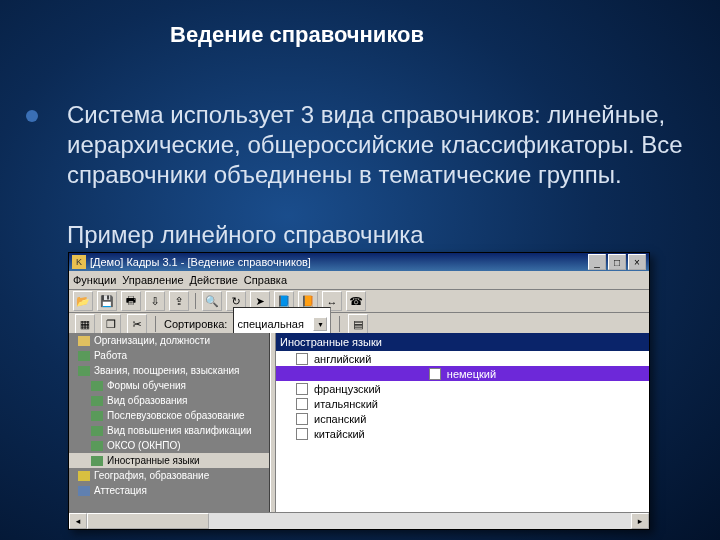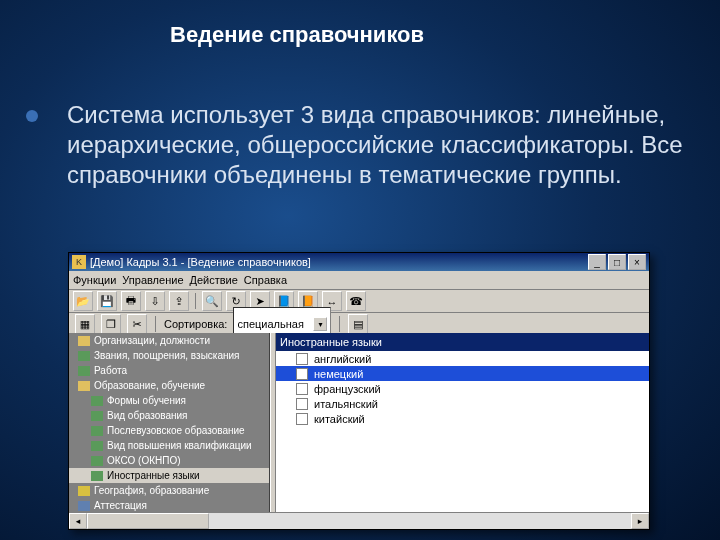--- a/index.html
+++ b/index.html
@@ -27,36 +27,37 @@
   .treeitem.selected { background:#d4d0c8; color:#000; }
   .ticon { width:12px; height:10px; margin-right:4px; flex-shrink:0; }
   .ic-folder { background:#e0c060; }
   .ic-green { background:#5a9a5a; }
   .ic-yellow { background:#d8c040; }
   .ic-blue { background:#6080b0; }
   .listpane { flex:1; display:flex; flex-direction:column; background:#fff; }
   .listheader { height:18px; background:#0a246a; color:#fff; display:flex; align-items:center; padding:0 4px; font-size:11px; }
   .listbody { flex:1; background:#fff; overflow:auto; }
   .listrow { display:flex; align-items:center; height:15px; padding:0 20px; font-size:11px; color:#000; }
-  .listrow.selected { background:#1d4ed8; color:#fff; }
+  .listrow.selected { background:#6d28d9; color:#fff;justify-content:center; }
   .chk { width:10px; height:10px; border:1px solid #808080; background:#fff; margin-right:6px; flex-shrink:0; }
   .vsplit { width:4px; background:#d4d0c8; cursor:col-resize; border-left:1px solid #fff; border-right:1px solid #808080; }
   .scrollbar-h { position:absolute; bottom:0; left:0; right:0; height:16px; background:#d4d0c8; border-top:1px solid #808080; display:flex; }
   .sbtn { width:16px; height:14px; border:1px outset #fff; background:#d4d0c8; display:flex; align-items:center; justify-content:center; font-size:9px; cursor:pointer; }
   .strack { flex:1; background:#e0e0e0; position:relative; }
   .sthumb { position:absolute; left:0; top:0; bottom:0; width:120px; background:#d4d0c8; border:1px outset #fff; cursor:pointer; }
 </style>
 </head>
 <body>
 
 <div class="slide">
   <div class="slide-title">Ведение справочников</div>
   <div class="bullet"></div>
   <div class="slide-body">
     <span>Система использует 3 вида справочников: линейные, иерархические, общероссийские классификаторы. Все справочники объединены в тематические группы.</span><br><br>
+    <span>Пример линейного  справочника</span>
   </div>
 
   <div class="app">
 
     <div class="titlebar">
       <div class="icon">K</div>
       <span>[Демо] Кадры 3.1 - [Ведение справочников]</span>
       <div class="spacer"></div>
       <div class="winbtn">_</div>
       <div class="winbtn">□</div>
@@ -102,29 +103,25 @@
 
     <div class="workarea">
 
       <div class="treepane" id="treepane">
           <div class="treeitem">
             <div class="ticon ic-folder"></div>
             <span>Организации, должности</span>
           </div>
           <div class="treeitem">
             <div class="ticon ic-green"></div>
-            <span>Звания, поощрения, взыскания</span>
+            <span>Работа</span>
           </div>
           <div class="treeitem">
             <div class="ticon ic-green"></div>
-            <span>Работа</span>
-          </div>
-          <div class="treeitem">
-            <div class="ticon ic-folder"></div>
-            <span>Образование, обучение</span>
+            <span>Звания, поощрения, взыскания</span>
           </div>
           <div class="treeitem child">
             <div class="ticon ic-green"></div>
             <span>Формы обучения</span>
           </div>
           <div class="treeitem child">
             <div class="ticon ic-green"></div>
             <span>Вид образования</span>
           </div>
           <div class="treeitem child">
@@ -169,20 +166,24 @@
             <div class="listrow">
               <div class="chk"></div>
               <span>французский</span>
             </div>
             <div class="listrow">
               <div class="chk"></div>
               <span>итальянский</span>
             </div>
             <div class="listrow">
               <div class="chk"></div>
+              <span>испанский</span>
+            </div>
+            <div class="listrow">
+              <div class="chk"></div>
               <span>китайский</span>
             </div>
           </div>
       </div>
 
     </div>
 
     <div class="scrollbar-h">
       <div class="sbtn">◂</div>
       <div class="strack">

